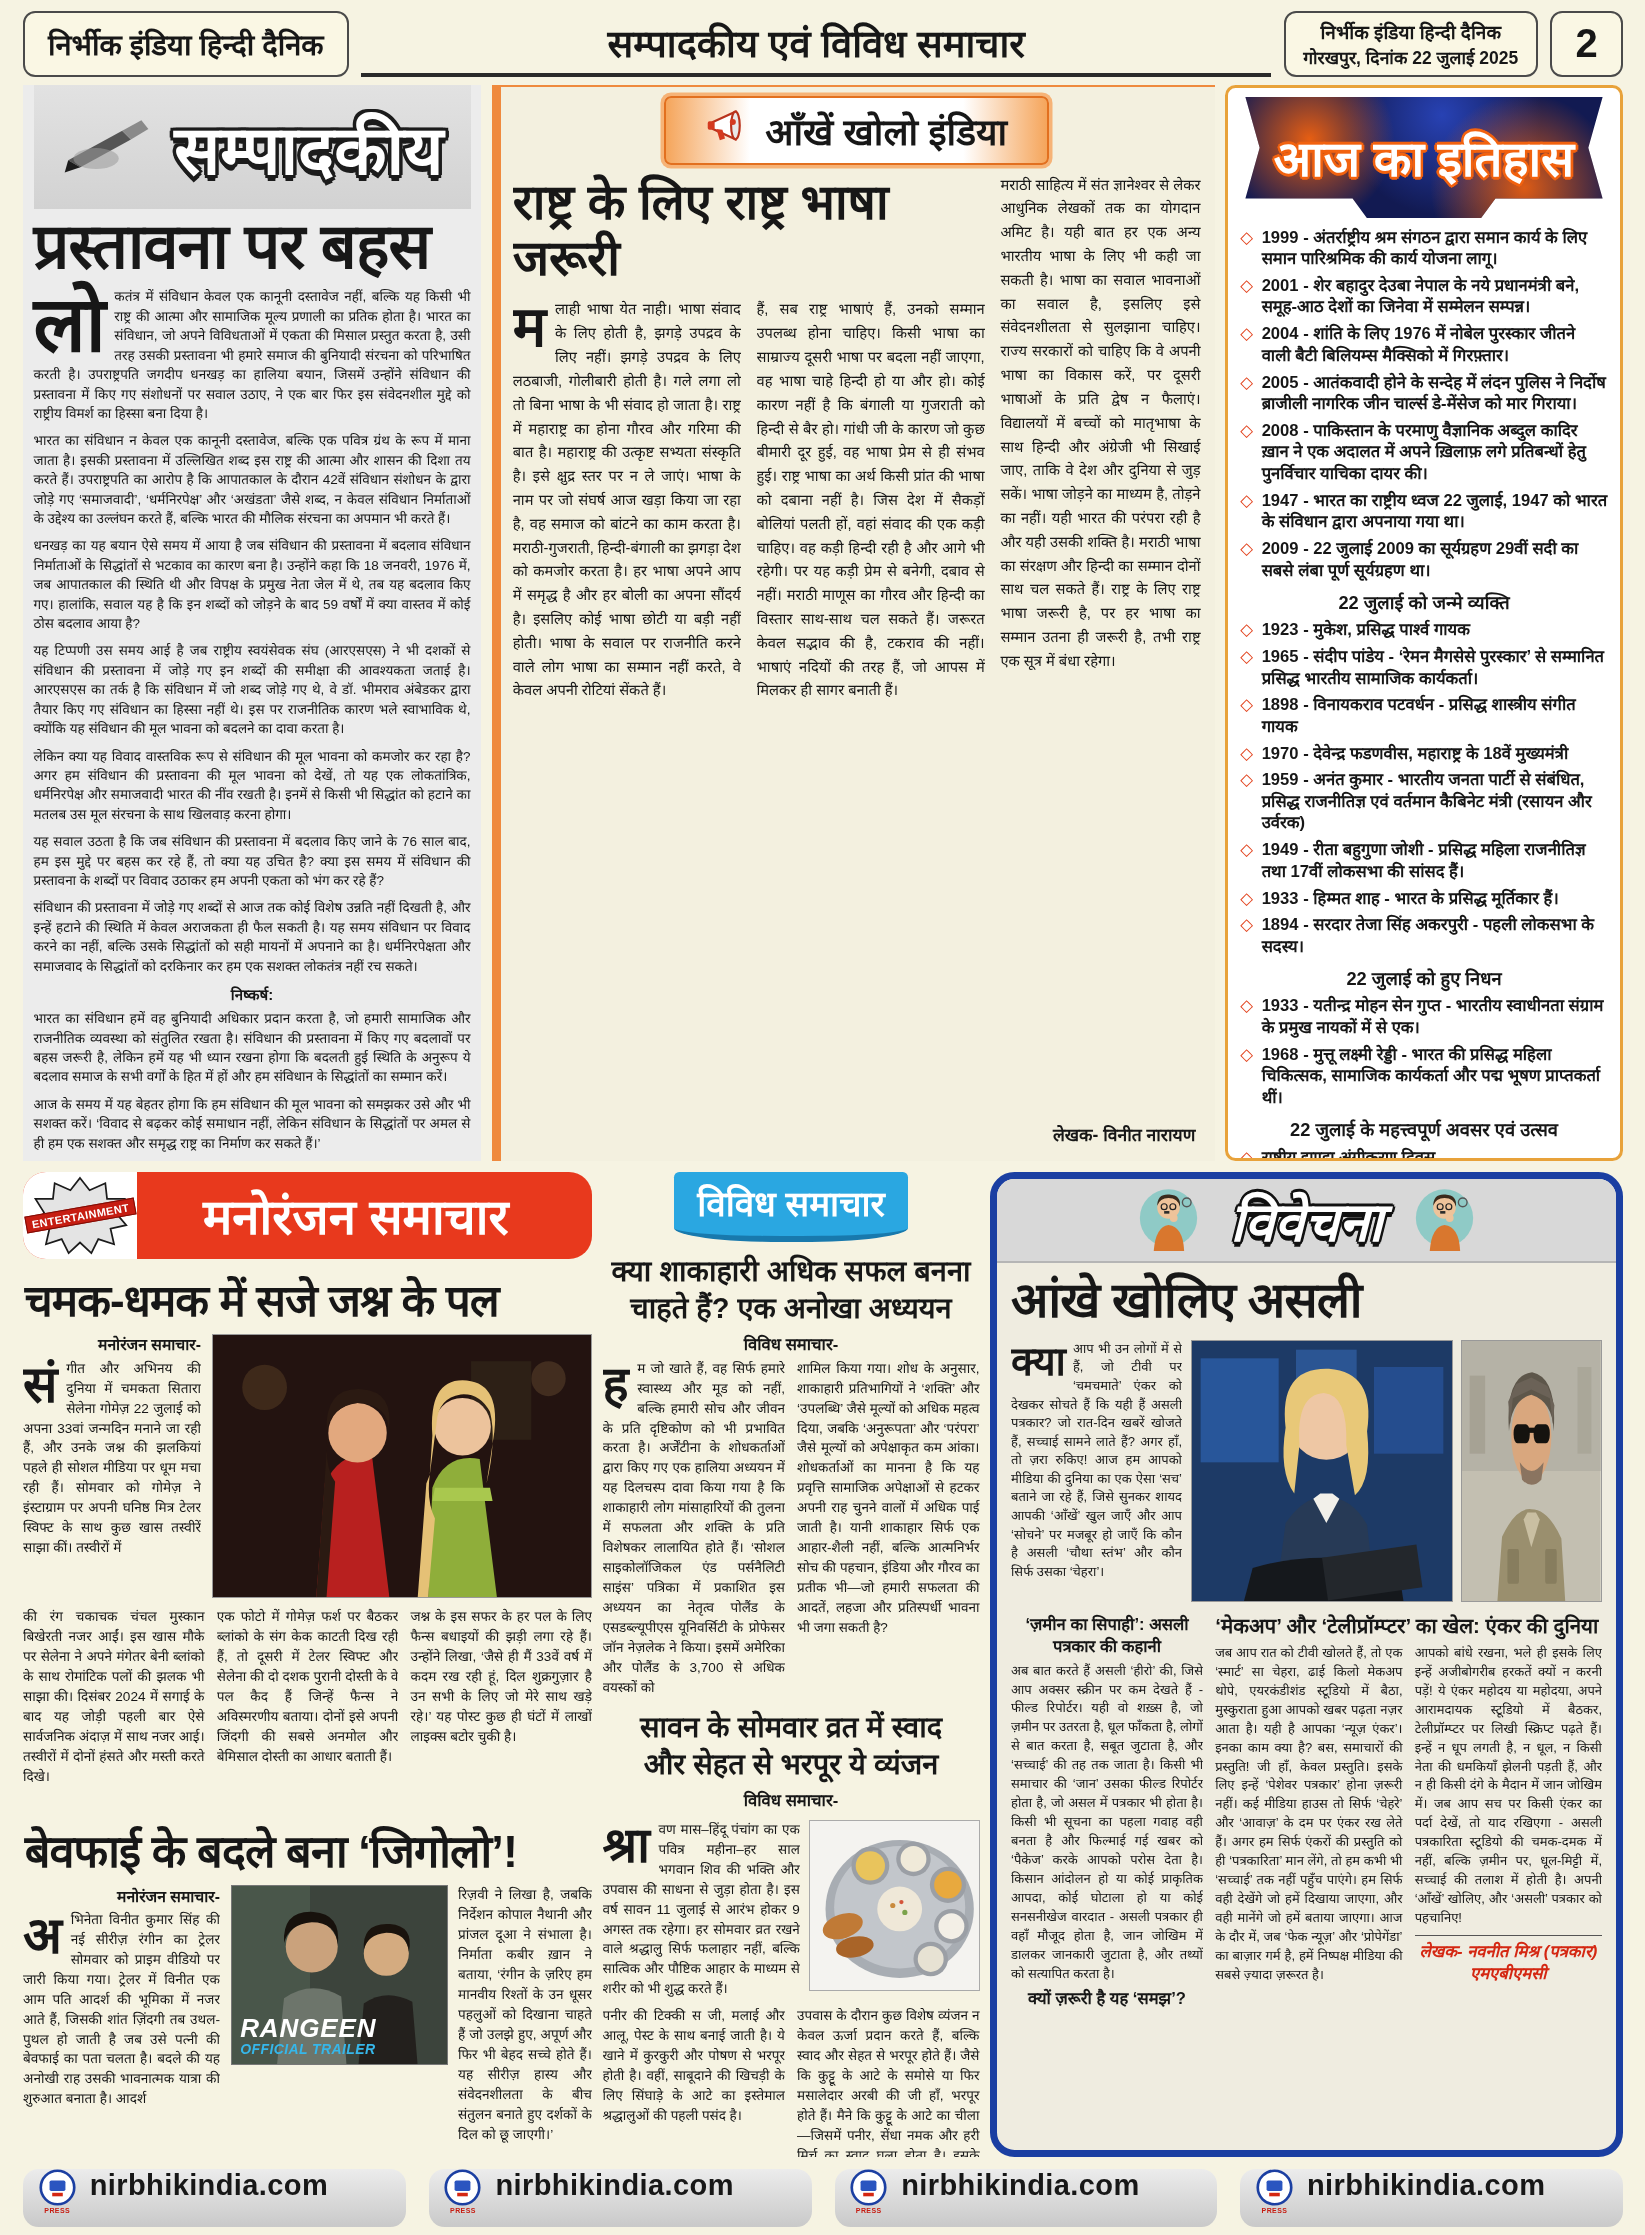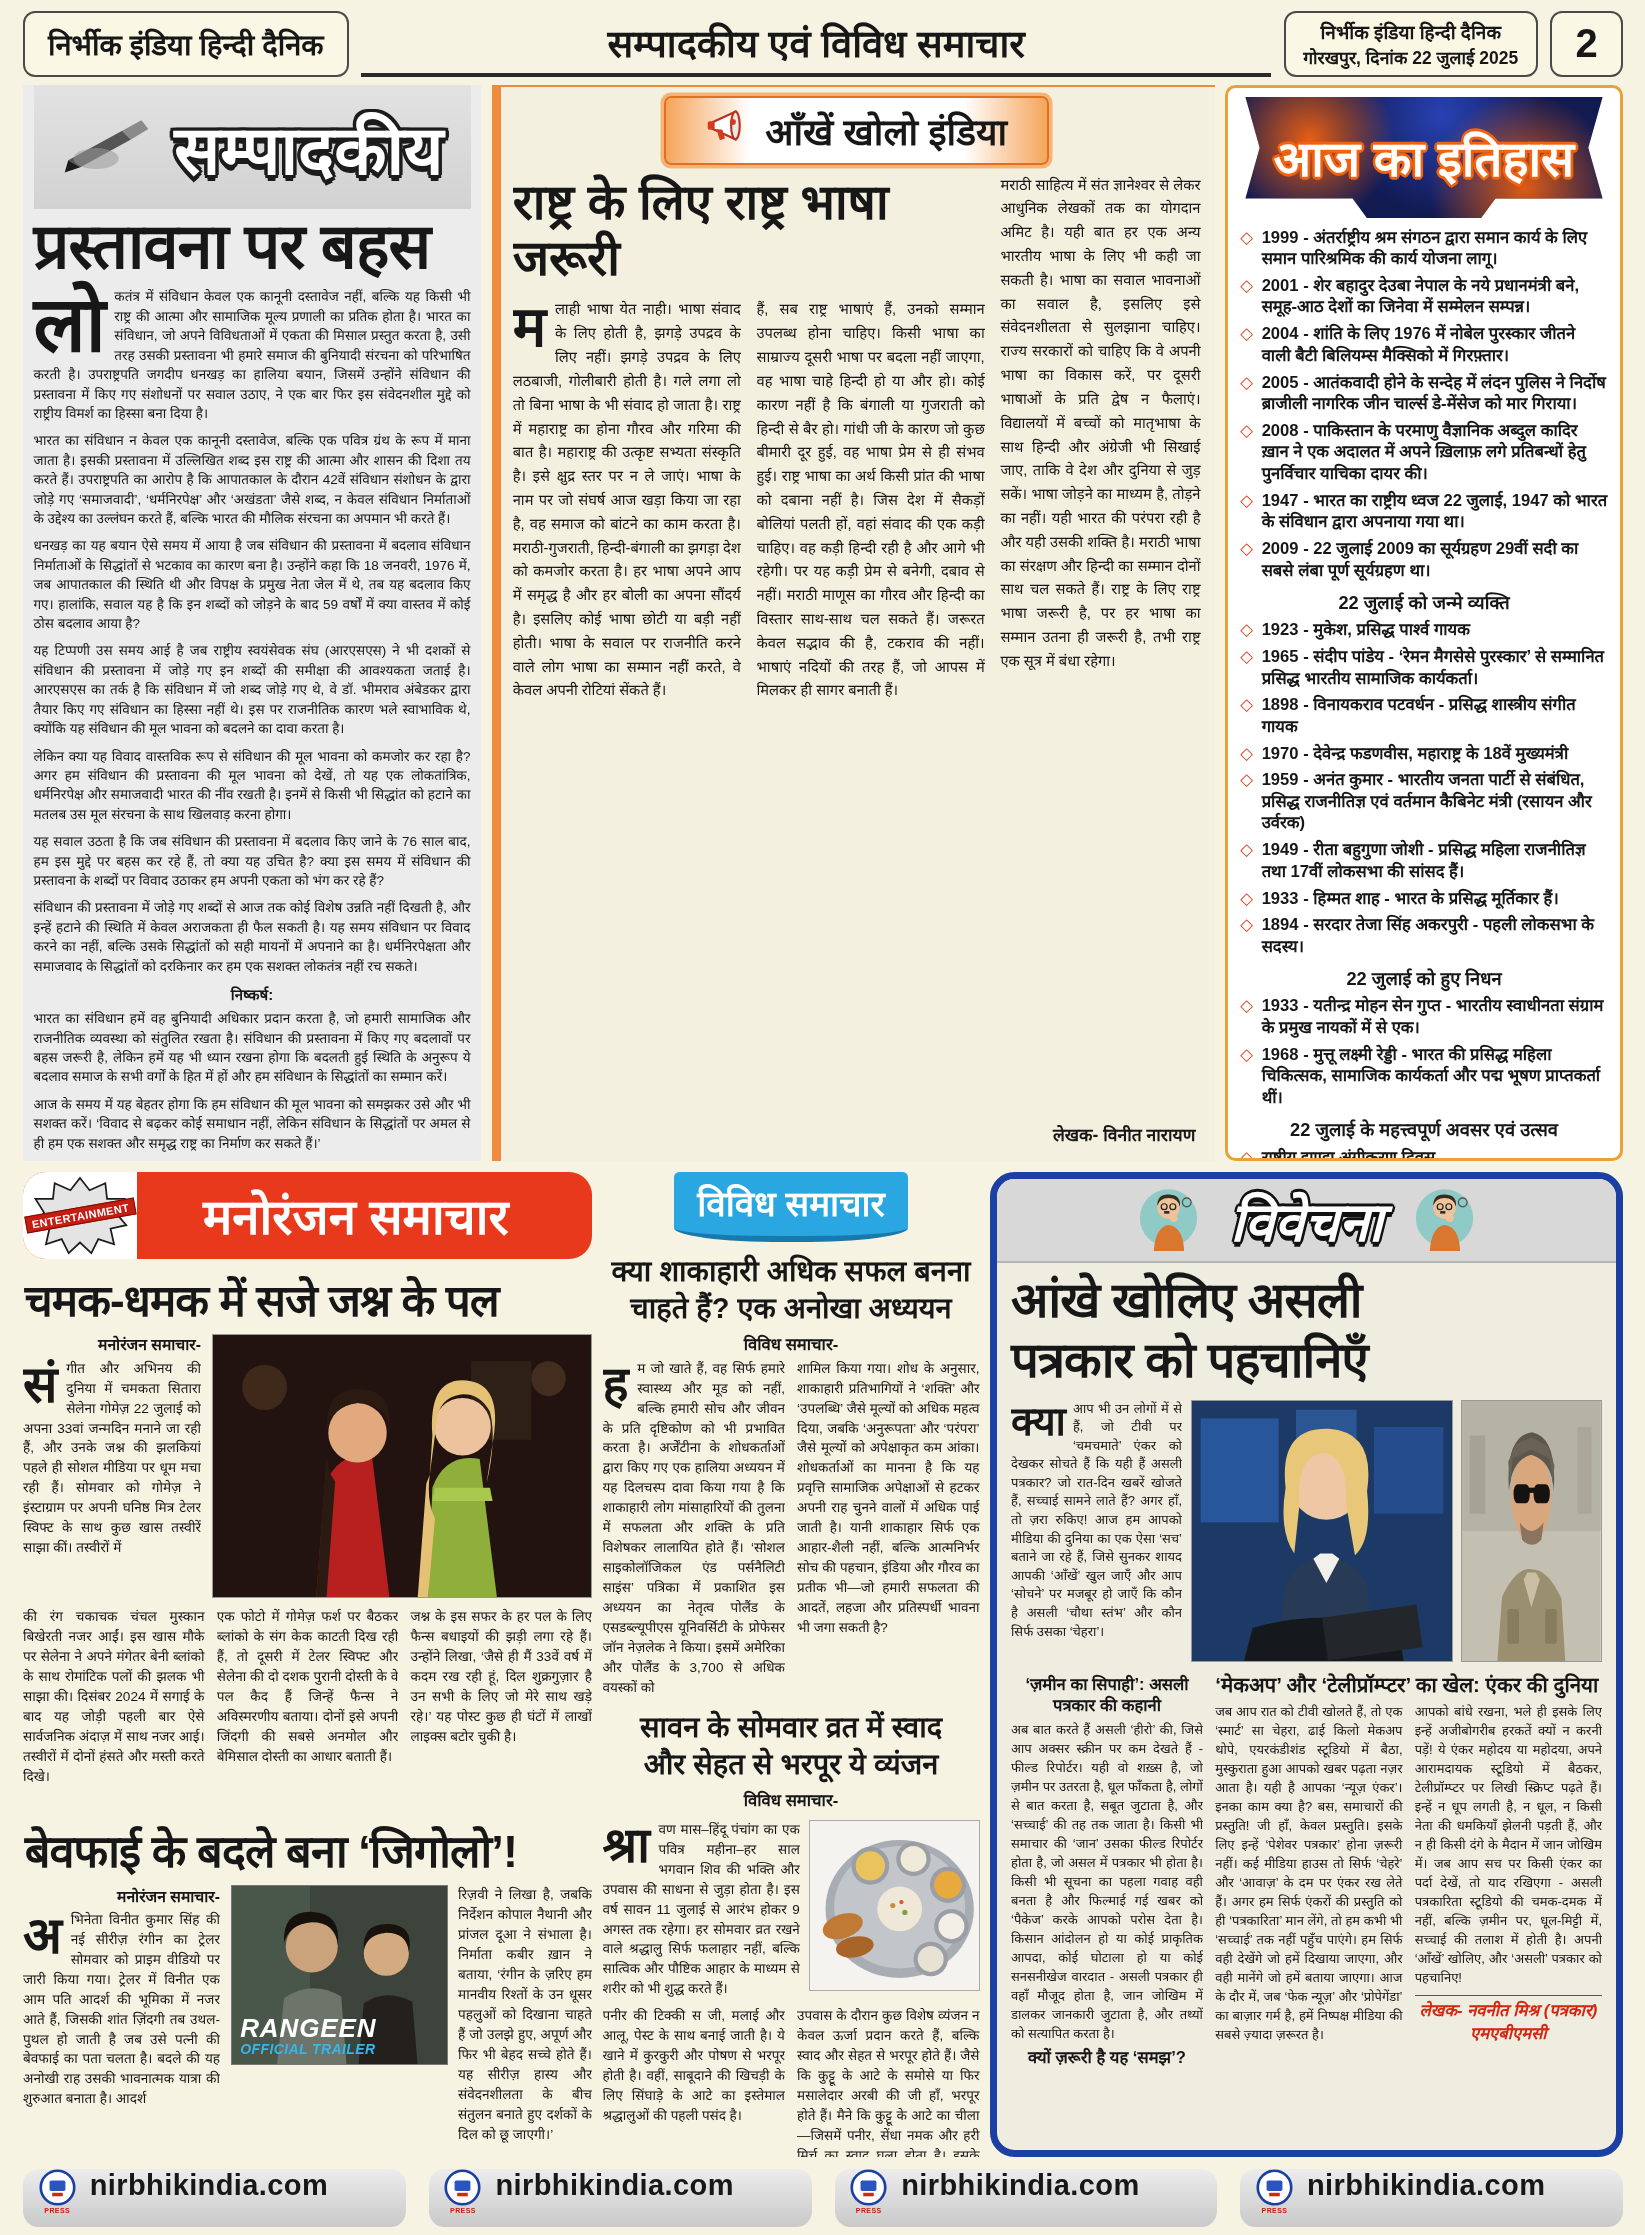--- a/index.html
+++ b/index.html
@@ -431,21 +431,20 @@
               <circle cx="40" cy="25" r="3.4" fill="none" stroke="#222" stroke-width="1.4"></circle>
               <path d="M18 76 Q20 48 35 46 Q52 48 53 76 Z" fill="#d9772e"></path>
               <circle cx="41" cy="38" r="4.5" fill="#eec39a"></circle>
               <circle cx="56" cy="20" r="5" fill="none" stroke="#555" stroke-width="1.6"></circle>
             </svg>
         </span>
       </div>
       <div class="viv-inner">
         <div class="viv-headline">
           <div>आंखे खोलिए असली</div>
-          <div>पत्रकार को पहचानिएँ</div>
         </div>
         <div class="viv-row1">
           <div class="viv-intro jtext">
             <span class="viv-dropword">क्या</span><span>आप भी उन लोगों में से हैं, जो टीवी पर ‘चमचमाते’ एंकर को देखकर सोचते हैं कि यही हैं असली पत्रकार? जो रात-दिन खबरें खोजते हैं, सच्चाई सामने लाते हैं? अगर हाँ, तो ज़रा रुकिए! आज हम आपको मीडिया की दुनिया का एक ऐसा ‘सच’ बताने जा रहे हैं, जिसे सुनकर शायद आपकी ‘आँखें’ खुल जाएँ और आप ‘सोचने’ पर मजबूर हो जाएँ कि कौन है असली ‘चौथा स्तंभ’ और कौन सिर्फ उसका ‘चेहरा’।</span>
           </div>
           <div class="photo viv-photo-a">
             <svg width="100%" height="100%" viewBox="0 0 300 300" preserveAspectRatio="none">
               <rect width="300" height="300" fill="#1d3a66"></rect>
               <rect x="10" y="20" width="90" height="120" fill="#2c5ea8" opacity=".8"></rect>
                 <rect x="210" y="30" width="80" height="100" fill="#2a55a0" opacity=".7"></rect>

